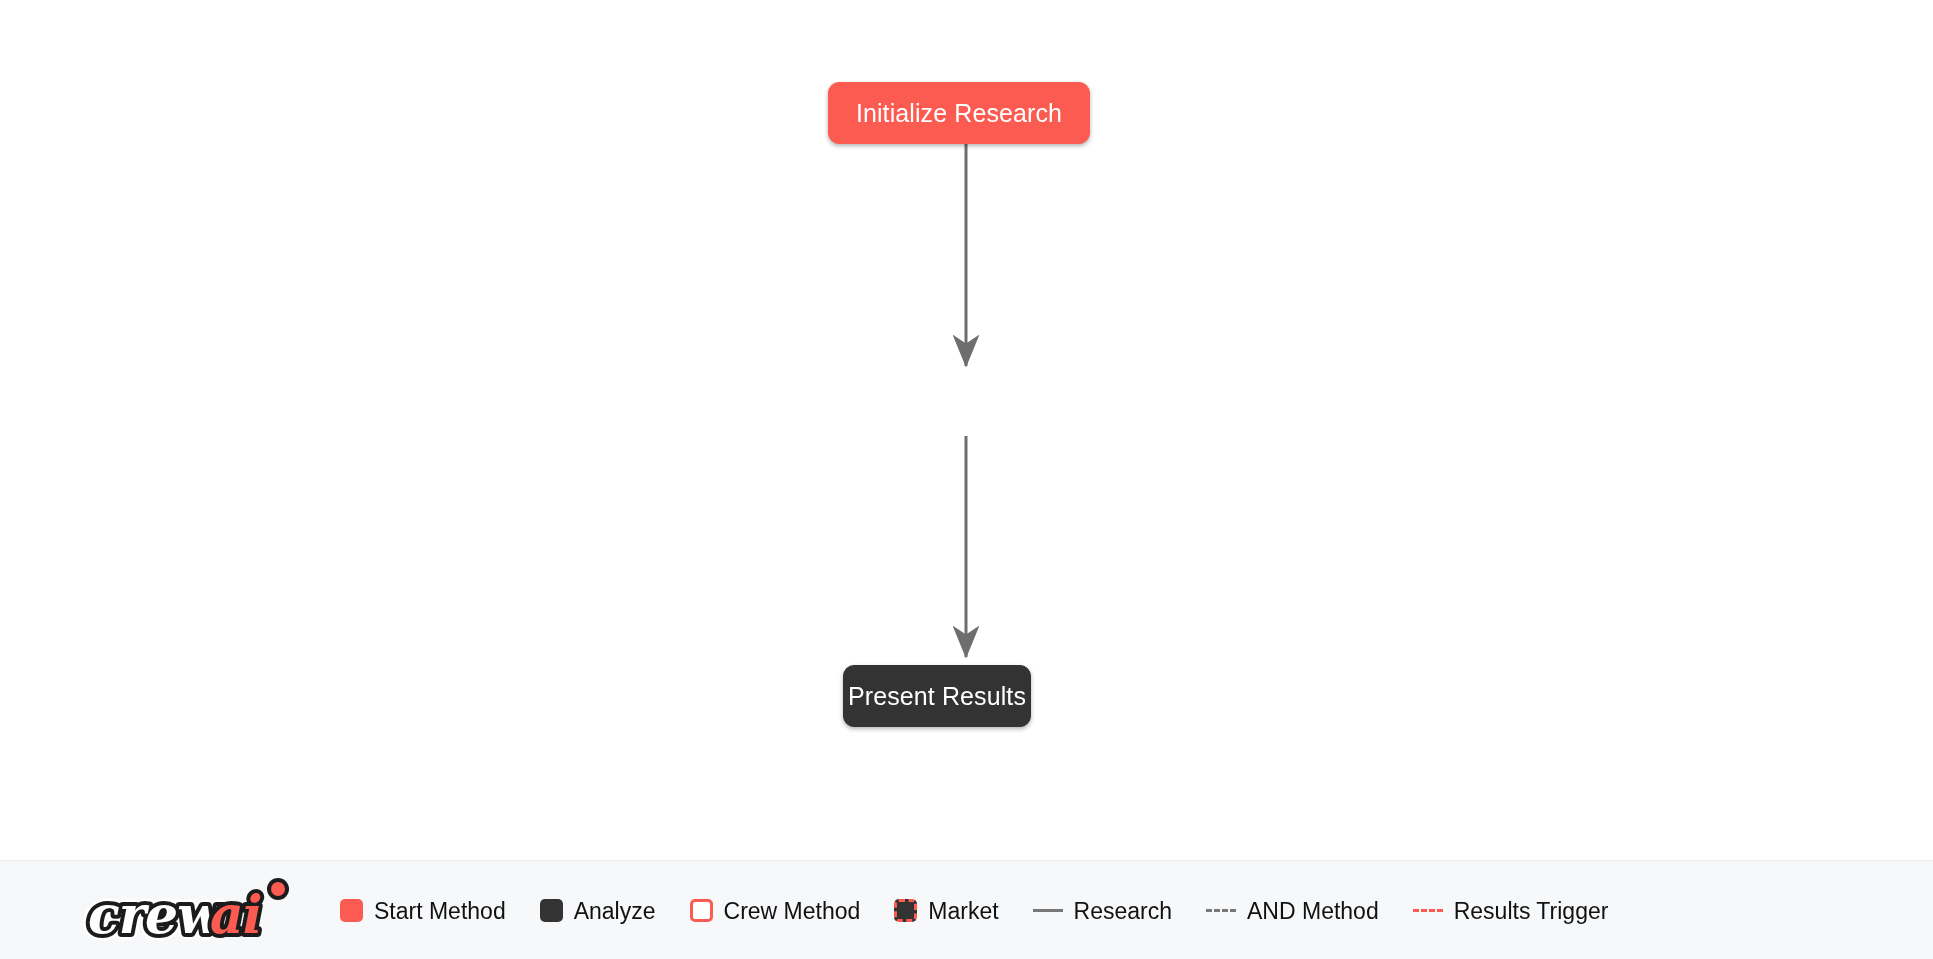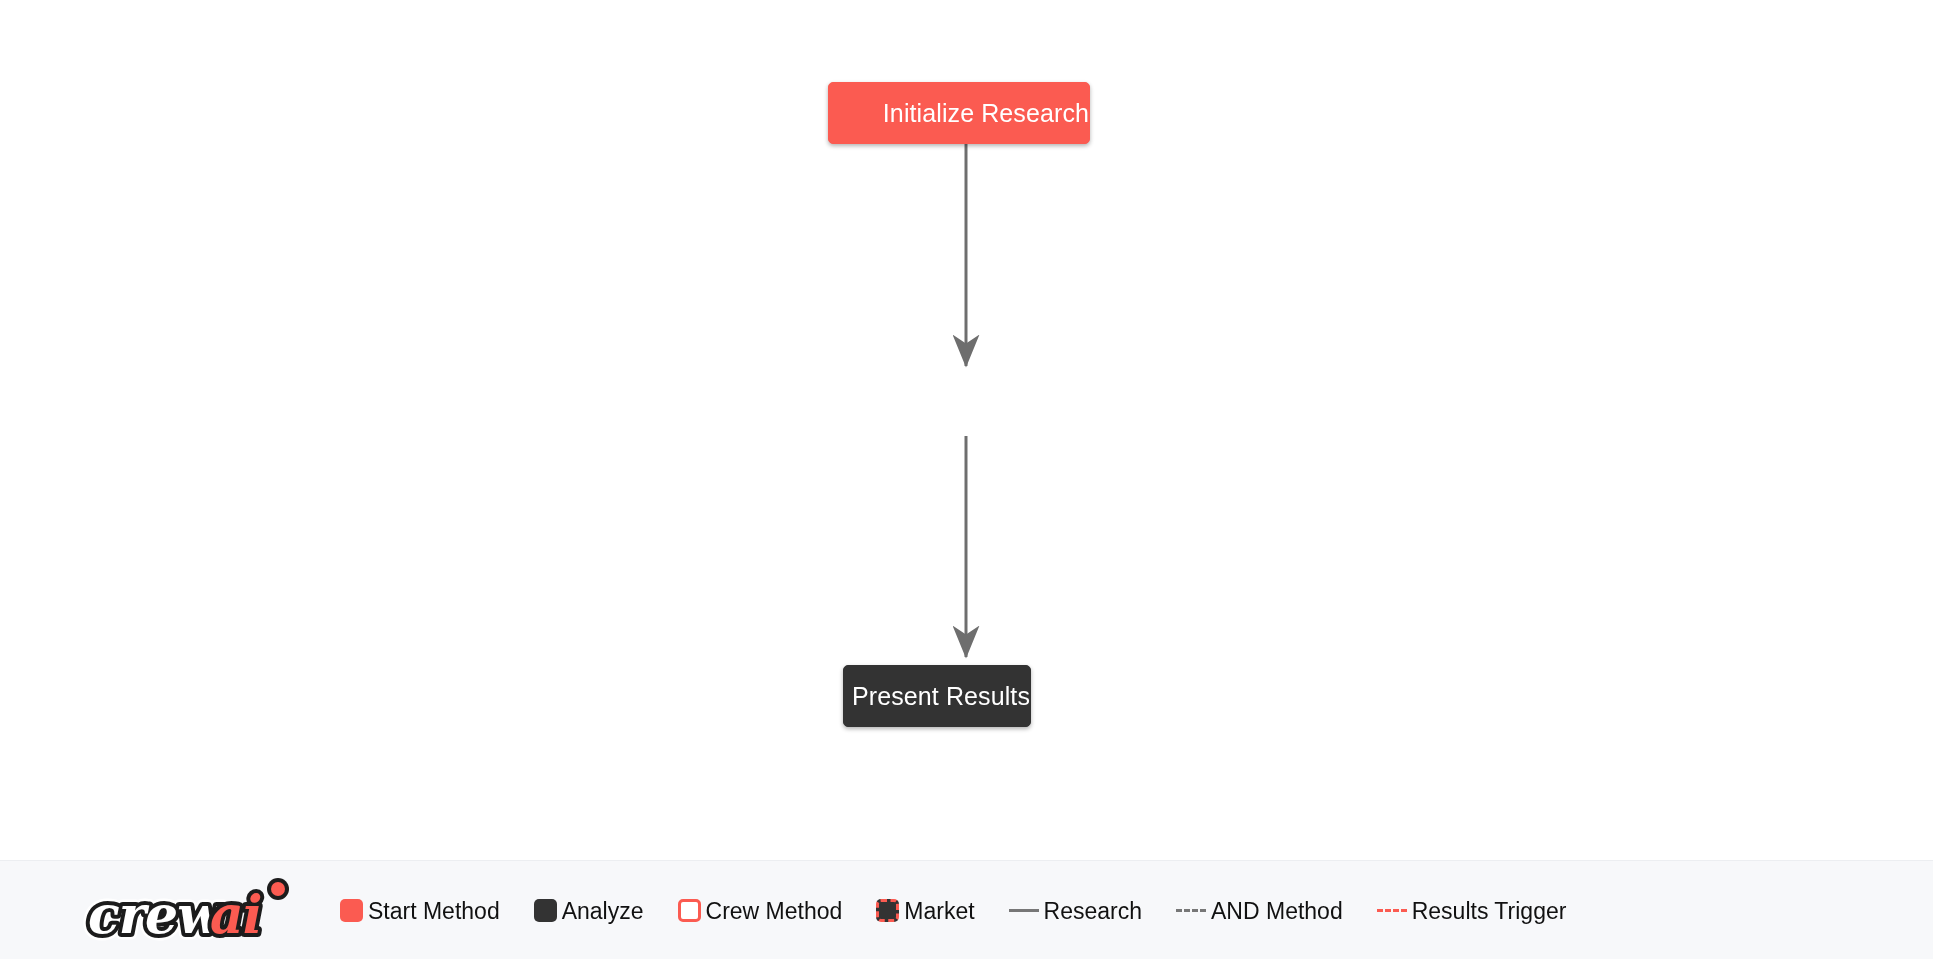--- a/index.html
+++ b/index.html
@@ -34,22 +34,22 @@
     height: 860px;
     pointer-events: none;
   }
 
   
   .node {
     position: absolute;
     box-sizing: border-box;
     display: flex;
     align-items: center;
-    justify-content: flex-end;
-    border-radius: 5px;
+    justify-content: center;
+    border-radius: 11px;
     font-size: 25px;
     line-height: 1;
     color: #ffffff;
     white-space: nowrap;
     letter-spacing: 0.1px;
     box-shadow: 0 2px 4px rgba(0,0,0,0.30);
     z-index: 3;
   }
   .node.start {
     background: #fb5b51;
@@ -104,21 +104,21 @@
   }
 
   .legend-items {
     display: flex;
     align-items: center;
     gap: 34px;
   }
   .legend-item {
     display: flex;
     align-items: center;
-    gap: 5px;
+    gap: 11px;
     font-size: 23px;
     color: #111111;
     white-space: nowrap;
     line-height: 1;
   }
   .legend-label {
     position: relative;
     top: 1px;
   }
 

